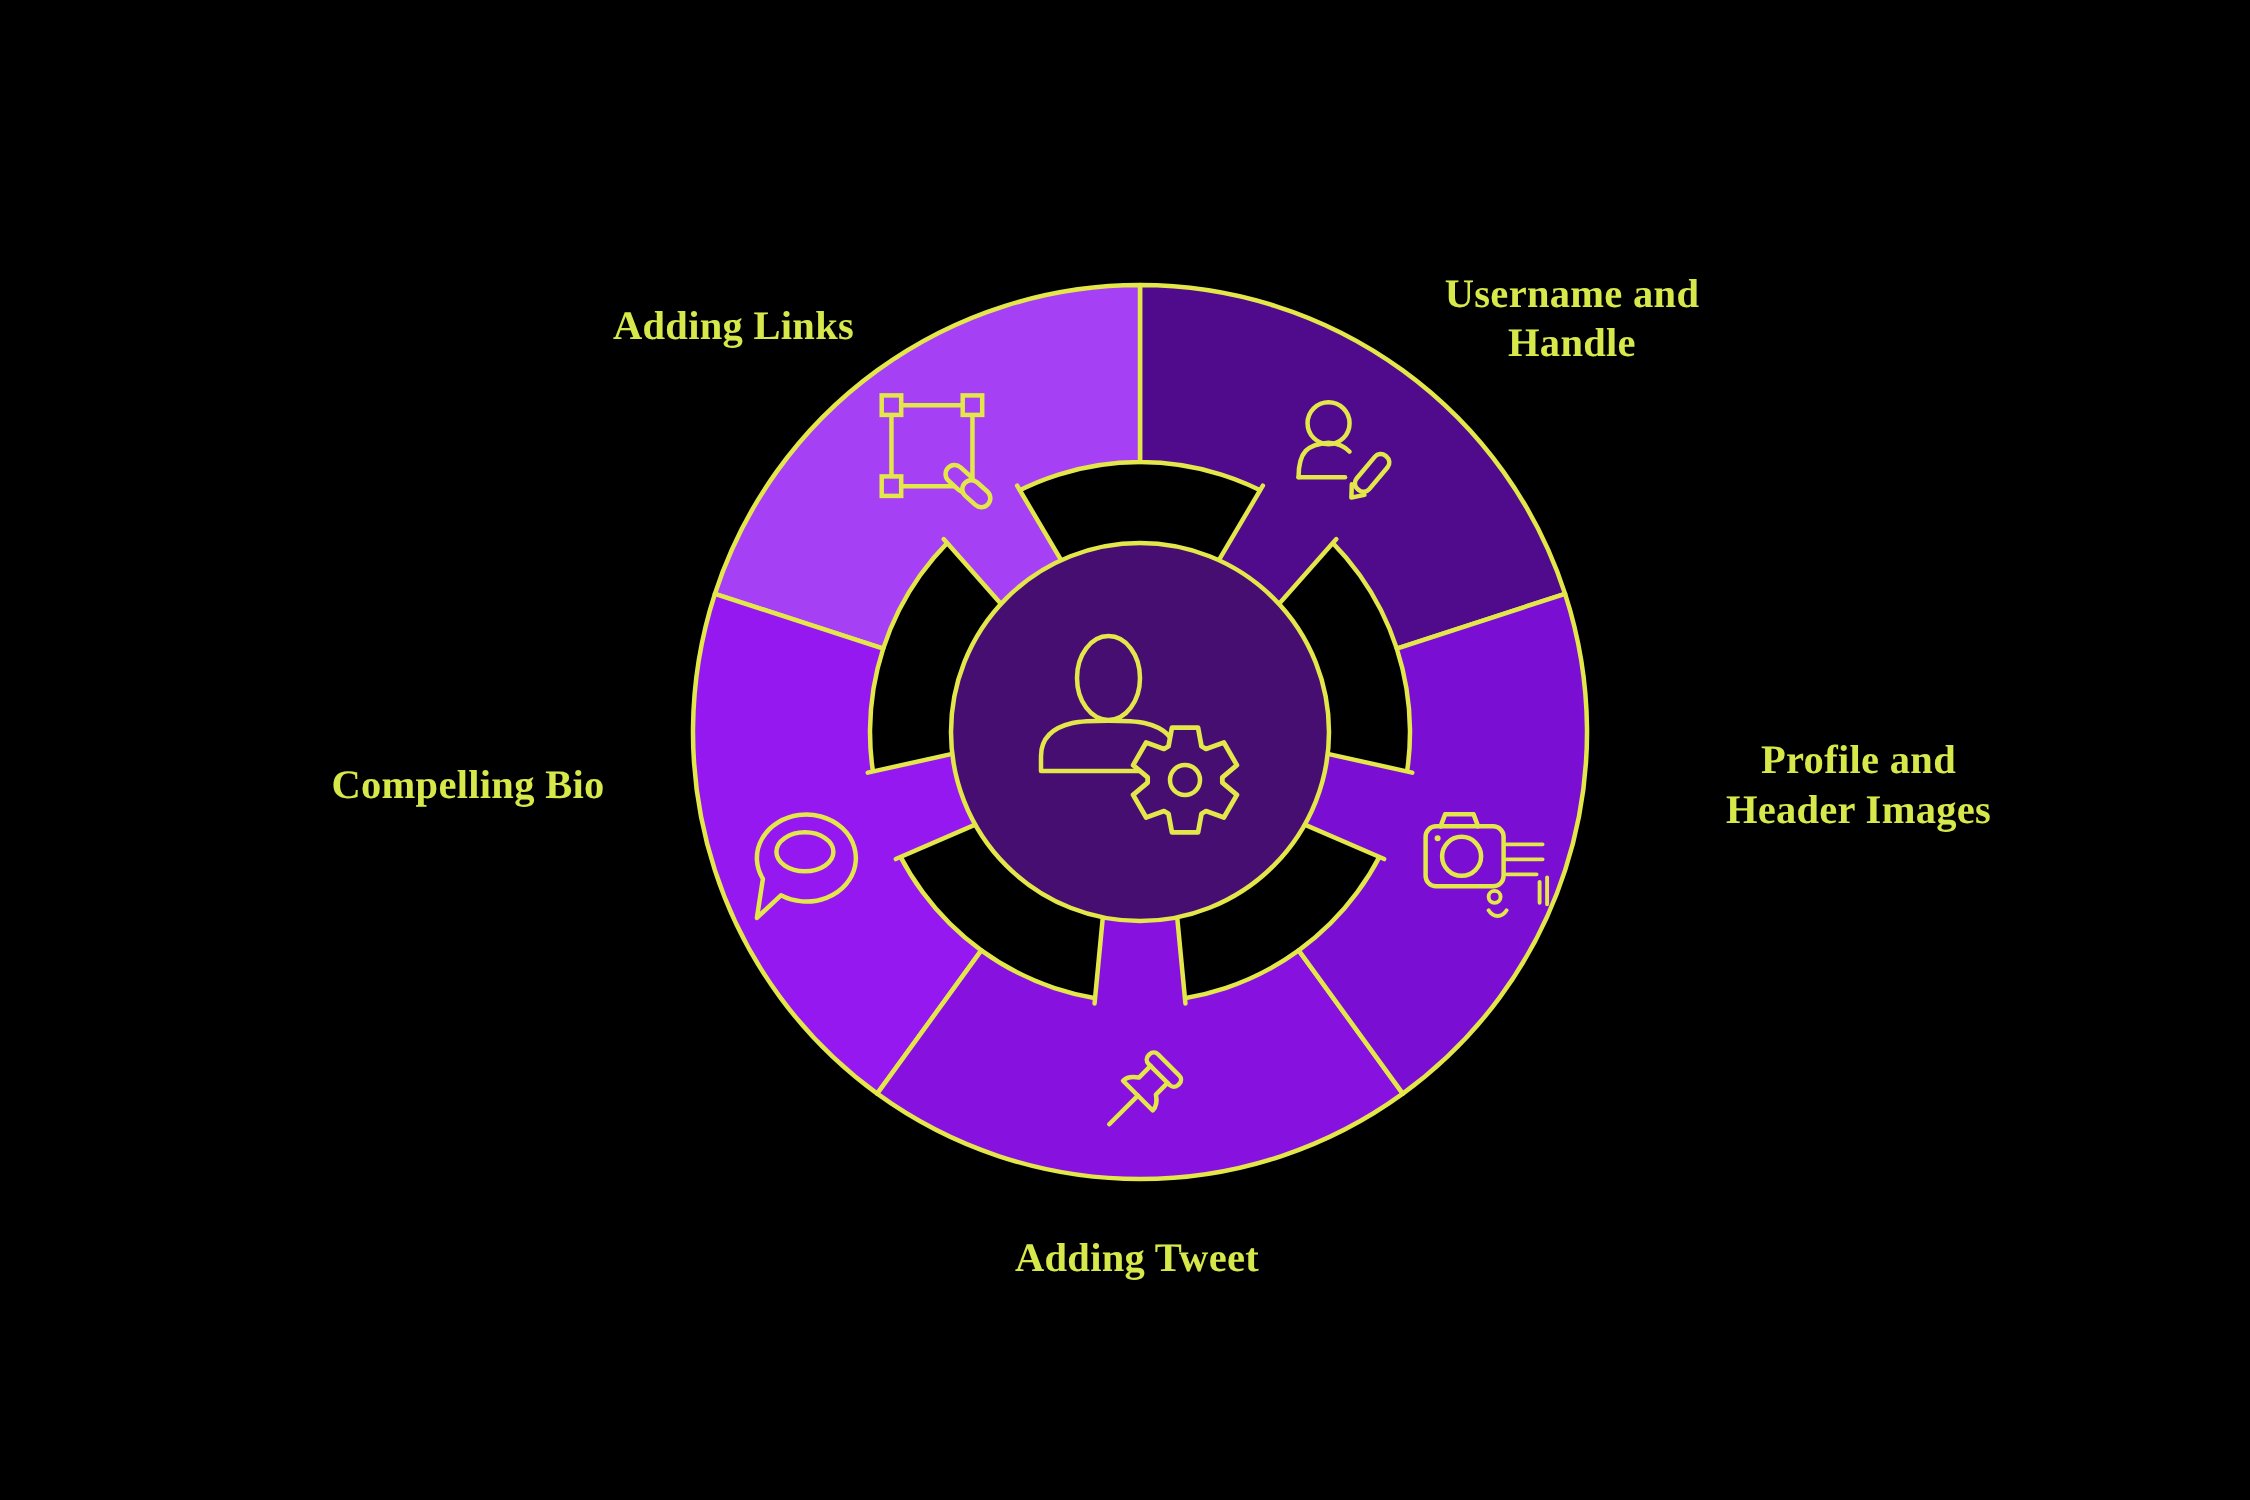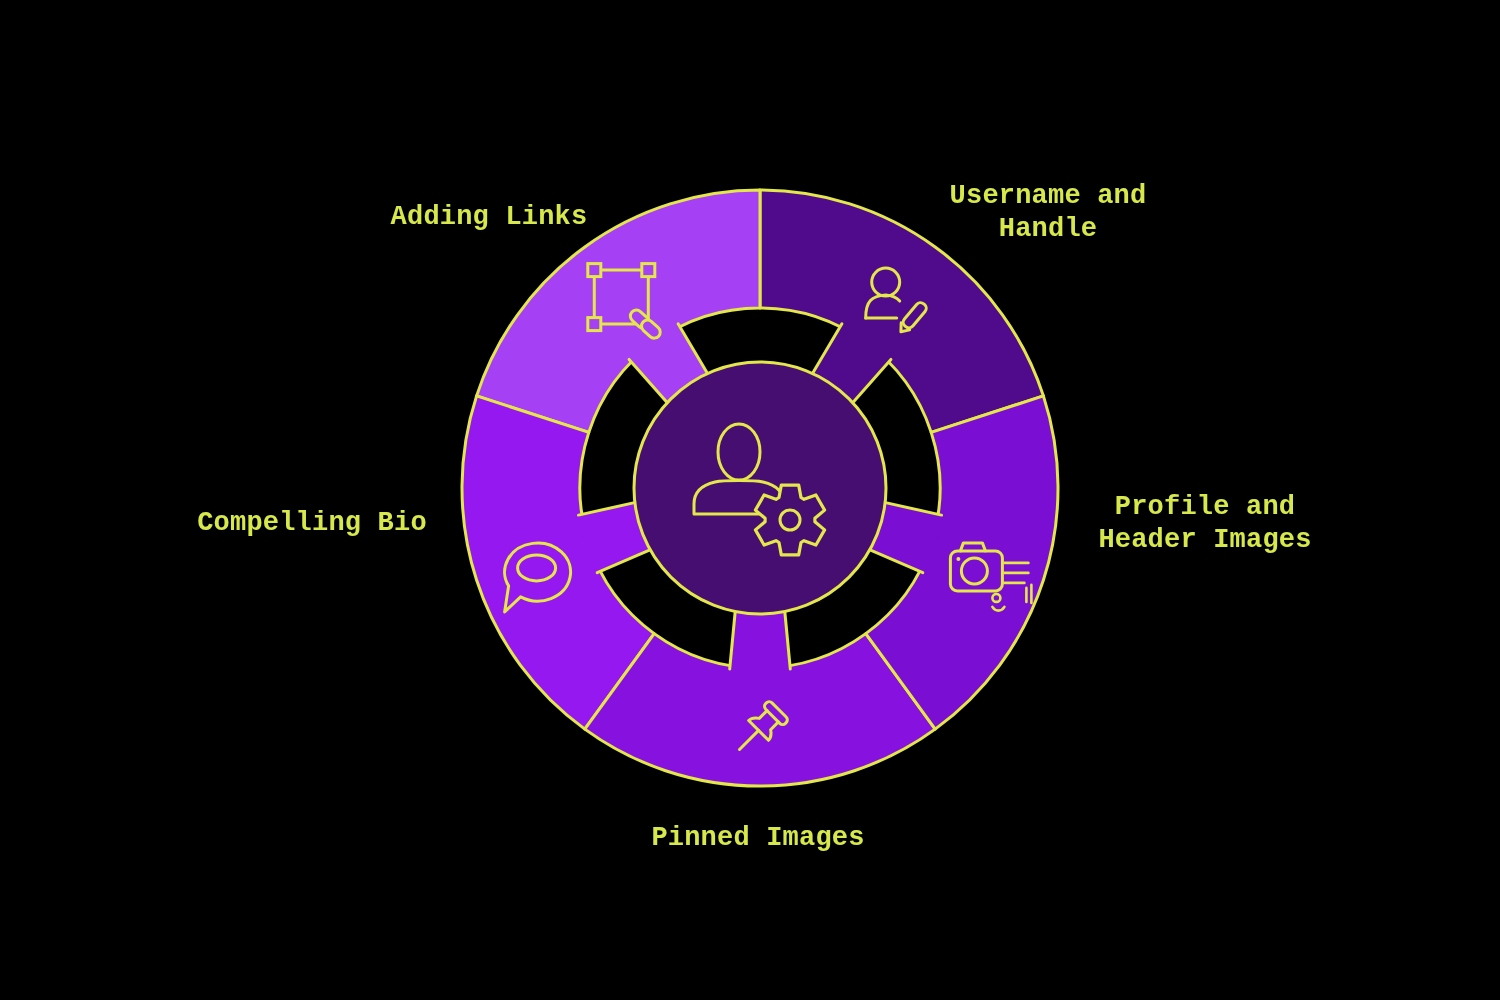--- a/index.html
+++ b/index.html
@@ -1,17 +1,17 @@
 <!DOCTYPE html>
 <html><head>
 <meta charset="utf-8">
 <style>
   html,body{margin:0;padding:0;background:#000;}
   #stage{position:relative;width:1500px;height:1000px;background:#000;overflow:hidden;
-         font-family:Liberation Mono, monospace;}
+         font-family:Liberation Serif, serif;}
   #wheel-svg{position:absolute;left:0;top:0;}
   .lbl{position:absolute;transform:translate(-50%,-50%);
        font-weight:700;font-size:27px;line-height:1.24;letter-spacing:.2px;
        color:#d6e84a;text-align:center;white-space:pre-line;}
 </style>
 </head>
 <body>
 
 <div id="stage">
   <svg id="wheel-svg" width="1500" height="1000" viewBox="0 0 1500 1000">
@@ -82,16 +82,16 @@
           <path d="M -11.0 -22.5 L -8.7 -34.9 L 8.7 -34.9 L 11.0 -22.5 L 14.0 -20.7 L 25.9 -25.0 L 34.6 -9.9 L 24.9 -1.7 L 24.9 1.7 L 34.6 9.9 L 25.9 25.0 L 14.0 20.7 L 11.0 22.5 L 8.7 34.9 L -8.7 34.9 L -11.0 22.5 L -14.0 20.7 L -25.9 25.0 L -34.6 9.9 L -24.9 1.7 L -24.9 -1.7 L -34.6 -9.9 L -25.9 -25.0 L -14.0 -20.7 Z" fill="#470e71" stroke="#e3e74a" stroke-width="3.2" stroke-linejoin="round"></path>
           <circle cx="0" cy="0" r="10" stroke="#e3e74a" stroke-width="3" fill="none" stroke-linecap="round" stroke-linejoin="round"></circle>
         </g>
       </g>
     </svg>
 
   <div class="lbl" style="left:1048px;top:213px">Username and
 Handle</div>
   <div class="lbl" style="left:489px;top:218px">Adding Links</div>
   <div class="lbl" style="left:312px;top:524px">Compelling Bio</div>
-  <div class="lbl" style="left:758px;top:839px">Pinned Images</div>
-  <div class="lbl" style="left:1205px;top:524px">Profile and
+  <div class="lbl" style="left:758px;top:839px">Adding Tweet</div>
+  <div class="lbl" style="left:1239px;top:524px">Profile and
 Header Images</div>
 </div>
 
 </body></html>

